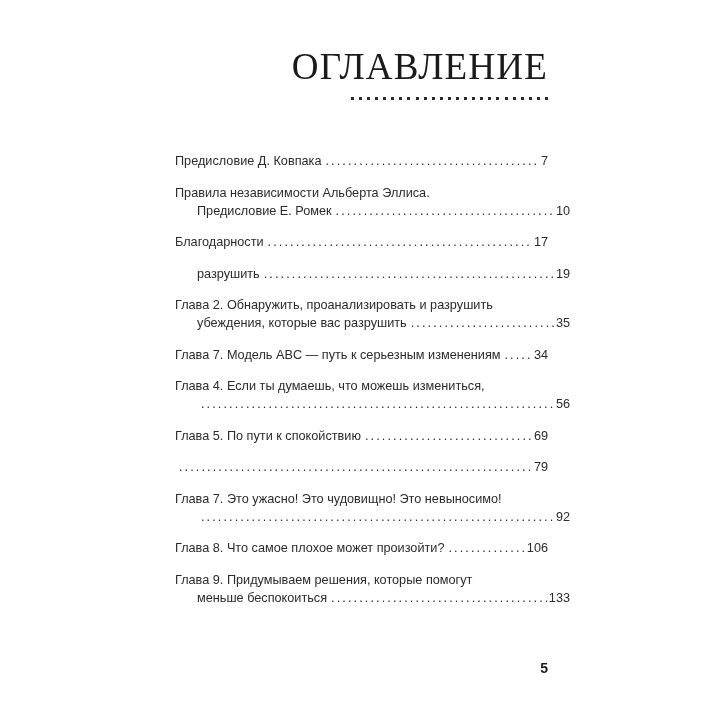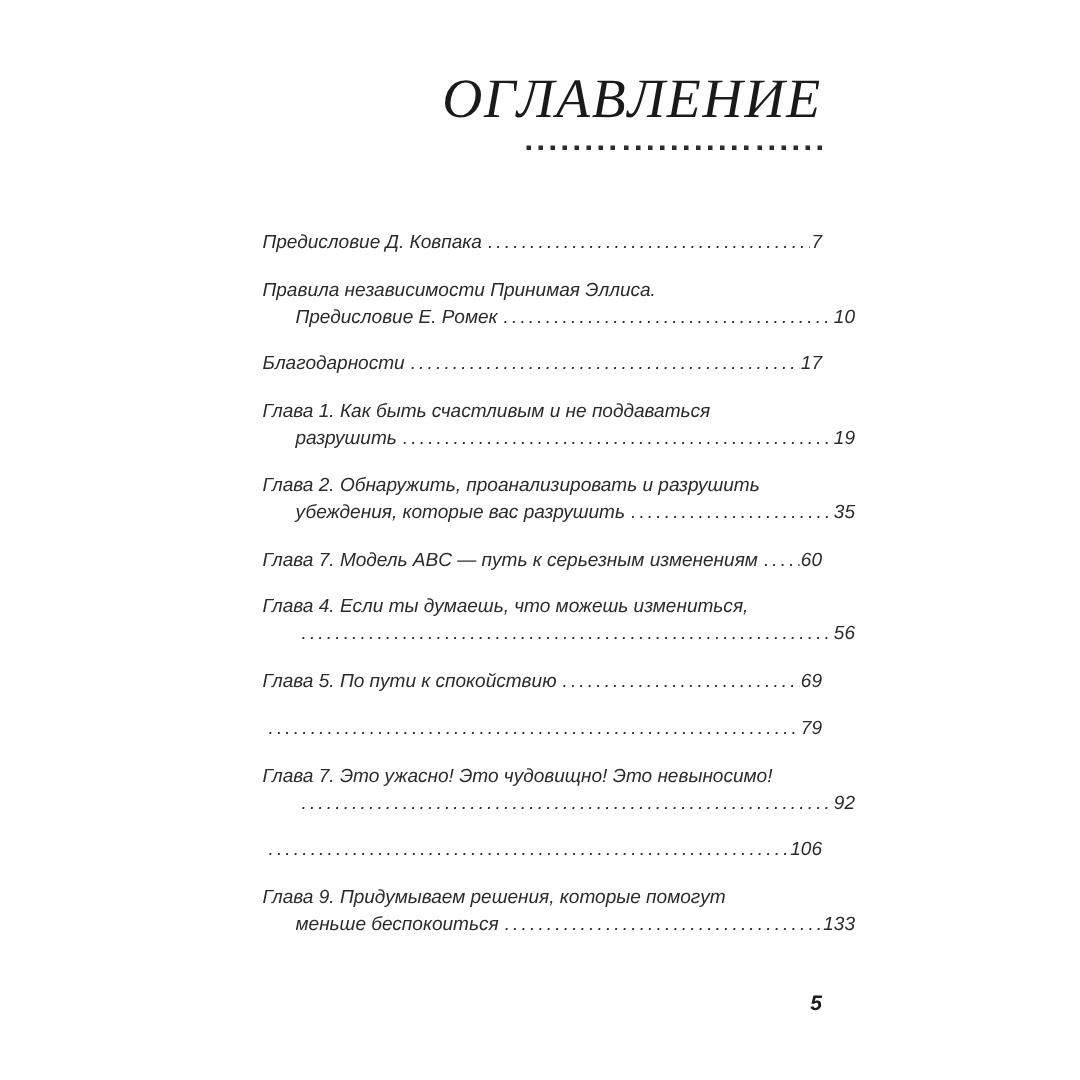--- a/index.html
+++ b/index.html
@@ -7,21 +7,20 @@
     padding: 0;
     background: #ffffff;
   }
   .page {
     position: relative;
     width: 720px;
     height: 720px;
     background: #ffffff;
     font-family: "Liberation Sans", sans-serif;
     overflow: hidden;
-    font-style: italic;
   }
 
   
   .title-block {
     position: absolute;
     left: 175px;
     top: 48px;
     width: 373px;
     text-align: right;
   }
@@ -144,60 +143,57 @@
   <div class="toc-list">
       <div class="toc-entry">
         <div class="entry-line">
           <span class="entry-text">Предисловие Д. Ковпака</span>
           <span class="leader">........................................................................................................................</span>
           <span class="page-num">7</span>
         </div>
       </div>
       <div class="toc-entry">
         <div class="entry-line no-leader">
-          <span class="entry-text">Правила независимости Принимая Эллиса.</span>
+          <span class="entry-text">Правила независимости Альберта Эллиса.</span>
         </div>
         <div class="entry-line indented">
           <span class="entry-text">Предисловие Е. Ромек</span>
           <span class="leader">........................................................................................................................</span>
           <span class="page-num">10</span>
         </div>
       </div>
       <div class="toc-entry">
         <div class="entry-line">
           <span class="entry-text">Благодарности</span>
           <span class="leader">........................................................................................................................</span>
           <span class="page-num">17</span>
         </div>
       </div>
       <div class="toc-entry">
-        <div class="entry-line no-leader">
-          <span class="entry-text">Глава 1. Как быть счастливым и не поддаваться</span>
-        </div>
         <div class="entry-line indented">
           <span class="entry-text">разрушить</span>
           <span class="leader">........................................................................................................................</span>
           <span class="page-num">19</span>
         </div>
       </div>
       <div class="toc-entry">
         <div class="entry-line no-leader">
           <span class="entry-text">Глава 2. Обнаружить, проанализировать и разрушить</span>
         </div>
         <div class="entry-line indented">
           <span class="entry-text">убеждения, которые вас разрушить</span>
           <span class="leader">........................................................................................................................</span>
           <span class="page-num">35</span>
         </div>
       </div>
       <div class="toc-entry">
         <div class="entry-line">
           <span class="entry-text">Глава 7. Модель ABC — путь к серьезным изменениям</span>
           <span class="leader">........................................................................................................................</span>
-          <span class="page-num">60</span>
+          <span class="page-num">34</span>
         </div>
       </div>
       <div class="toc-entry">
         <div class="entry-line no-leader">
           <span class="entry-text">Глава 4. Если ты думаешь, что можешь измениться,</span>
         </div>
         <div class="entry-line indented">
           <span class="leader">........................................................................................................................</span>
           <span class="page-num">56</span>
         </div>
@@ -219,20 +215,21 @@
         <div class="entry-line no-leader">
           <span class="entry-text">Глава 7. Это ужасно! Это чудовищно! Это невыносимо!</span>
         </div>
         <div class="entry-line indented">
           <span class="leader">........................................................................................................................</span>
           <span class="page-num">92</span>
         </div>
       </div>
       <div class="toc-entry">
         <div class="entry-line">
+          <span class="entry-text">Глава 8. Что самое плохое может произойти?</span>
           <span class="leader">........................................................................................................................</span>
           <span class="page-num">106</span>
         </div>
       </div>
       <div class="toc-entry">
         <div class="entry-line no-leader">
           <span class="entry-text">Глава 9. Придумываем решения, которые помогут</span>
         </div>
         <div class="entry-line indented">
           <span class="entry-text">меньше беспокоиться</span>

